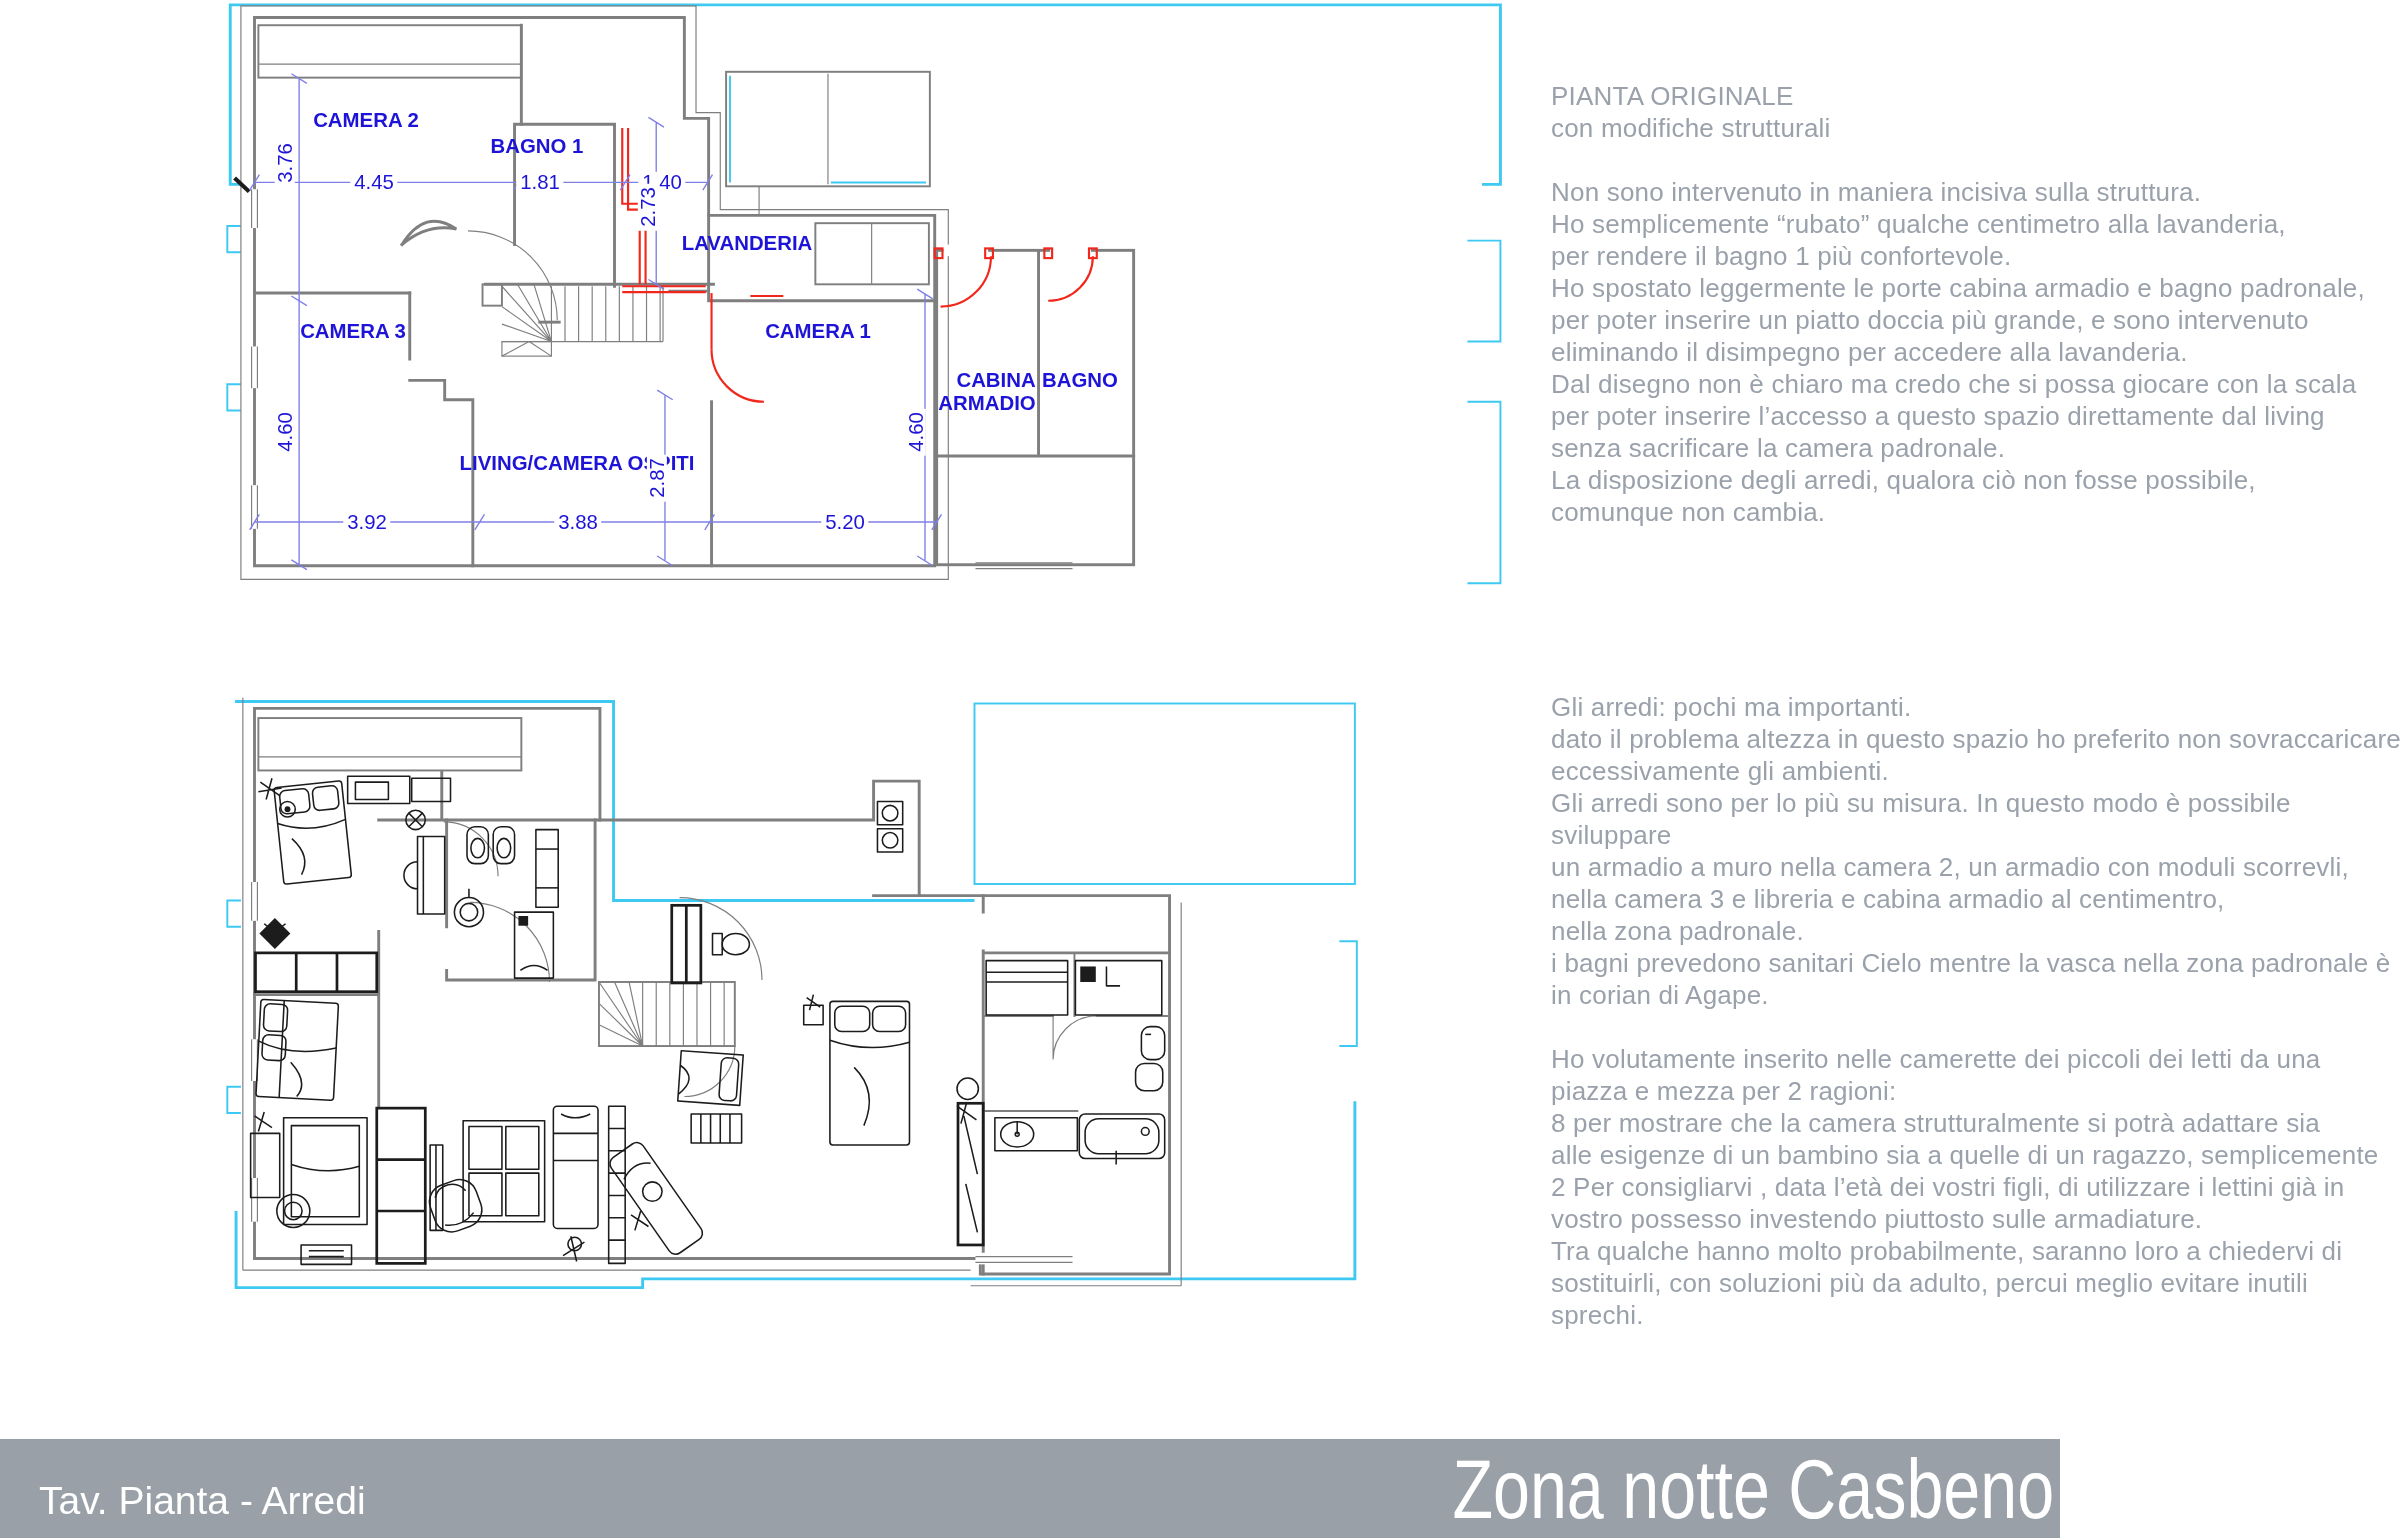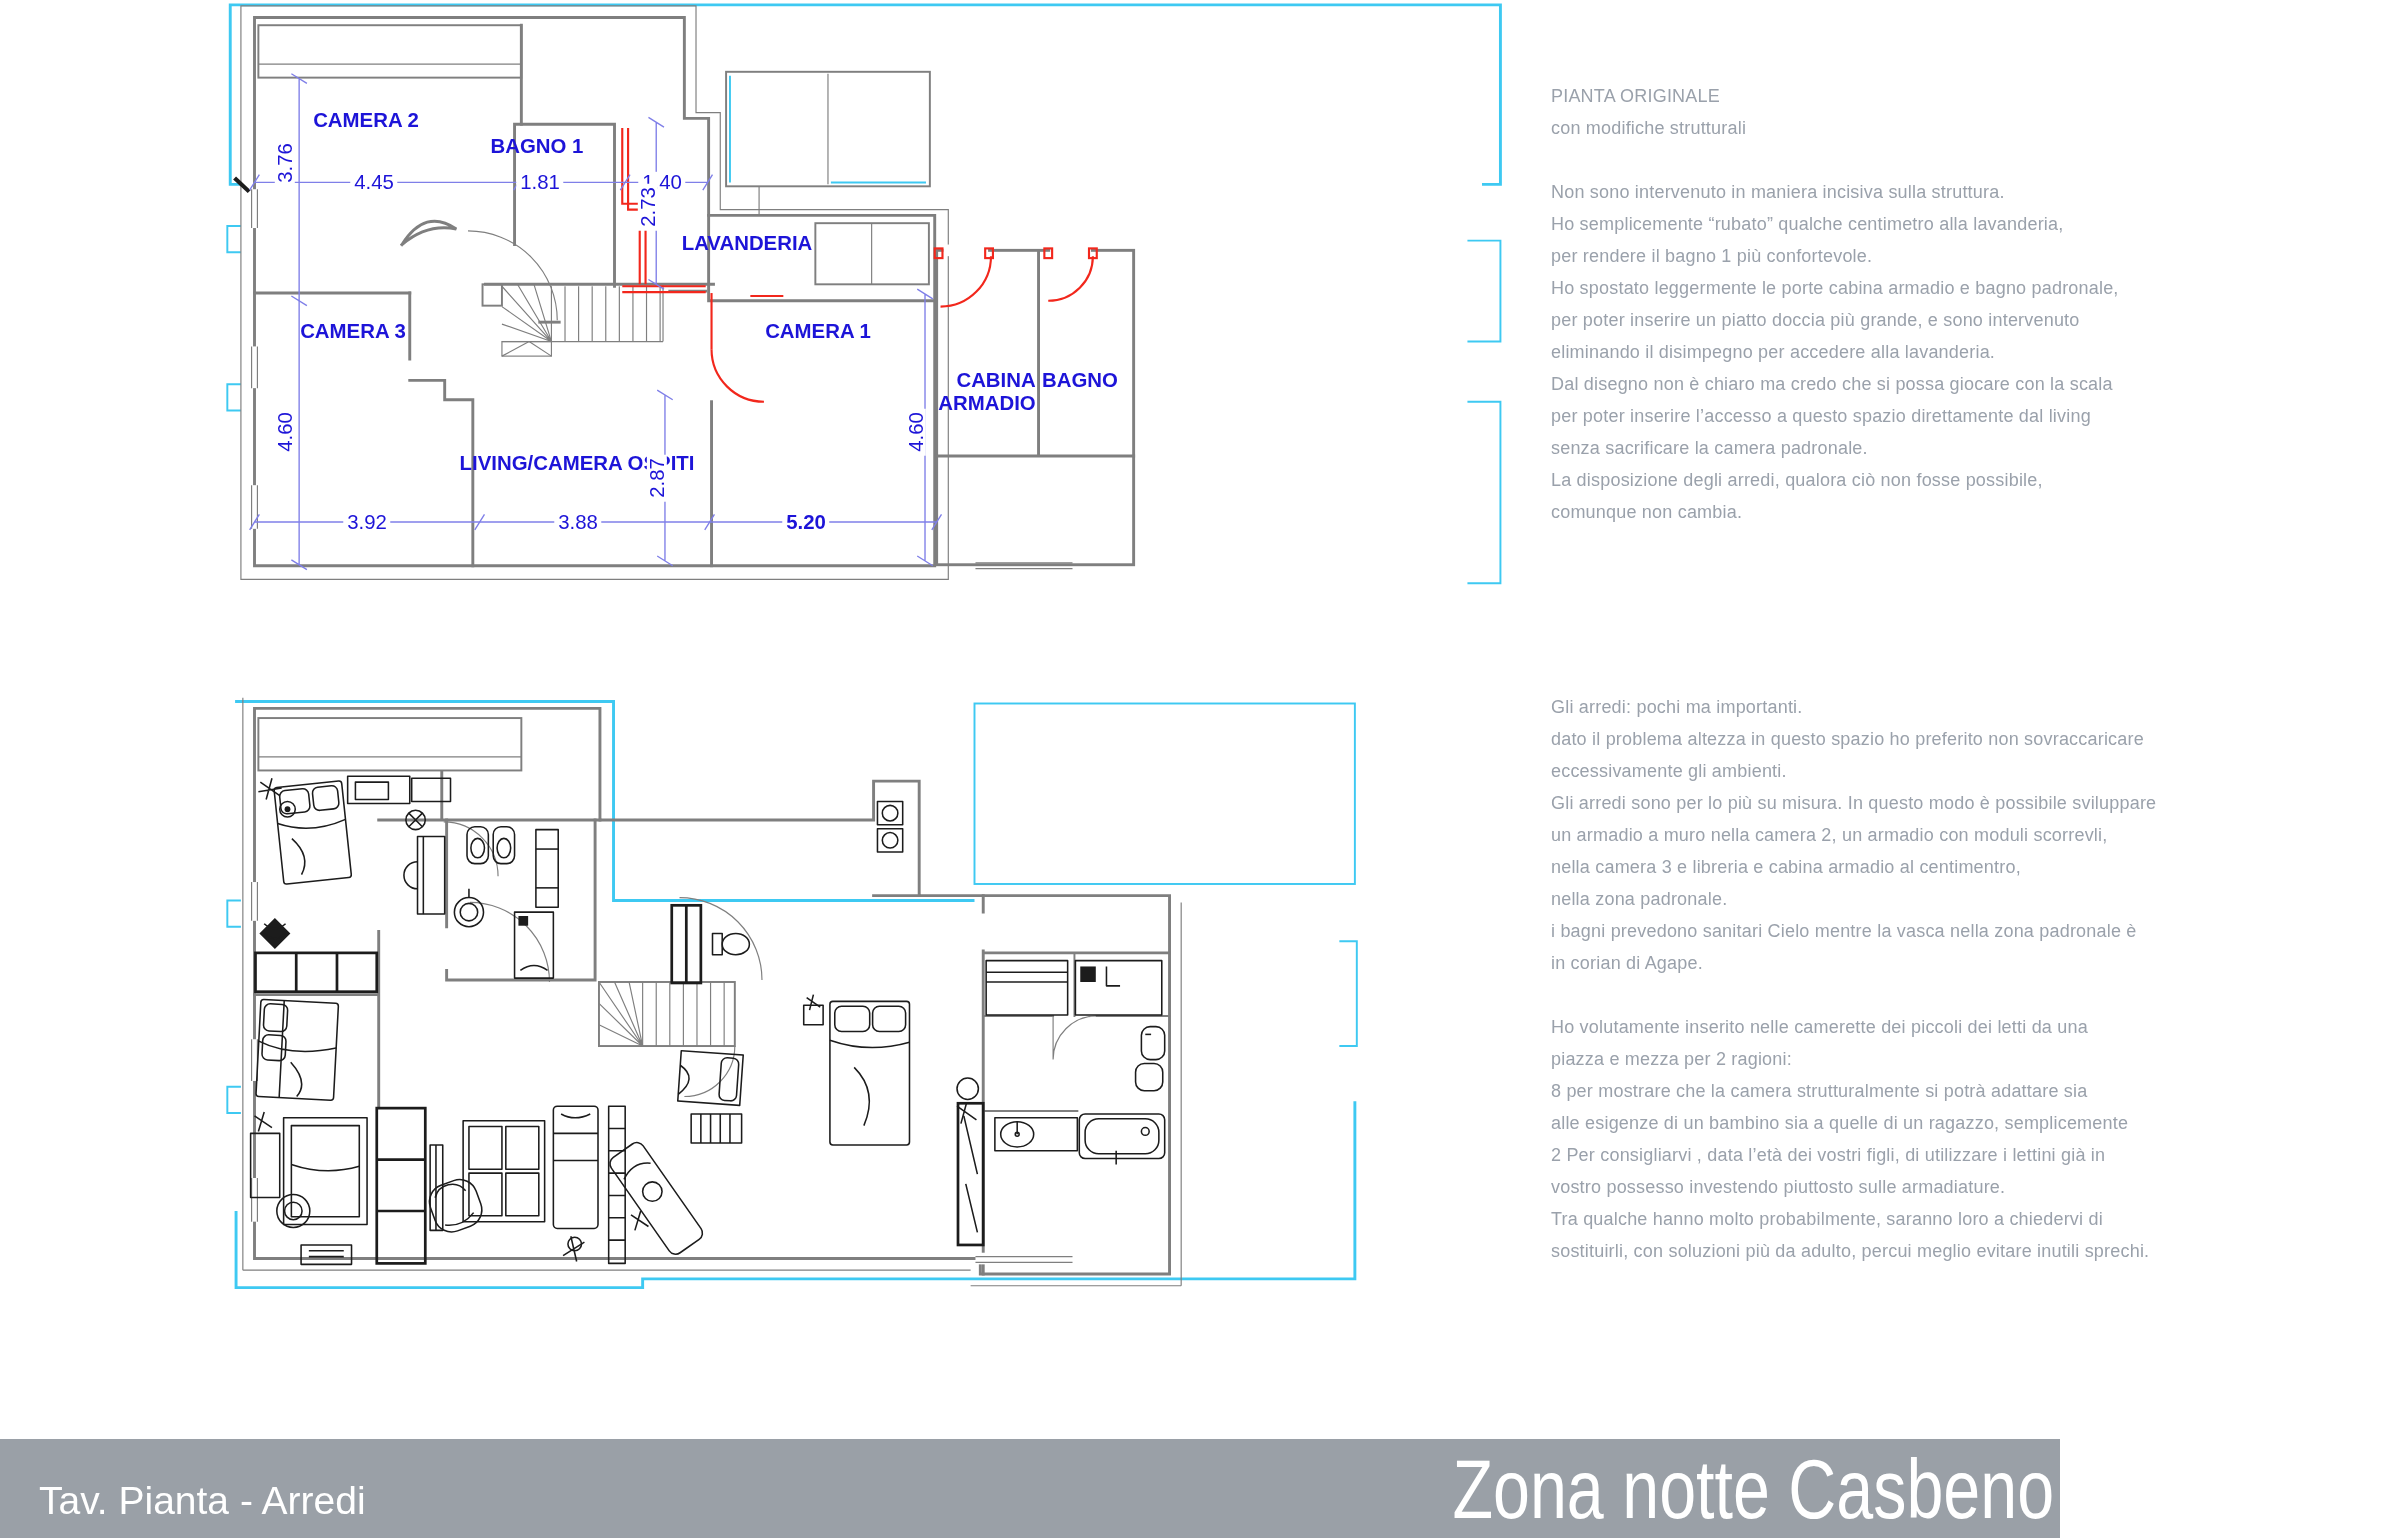--- a/index.html
+++ b/index.html
@@ -20,21 +20,21 @@
   svg .fur{stroke:var(--ink);stroke-width:1.6;fill:none;stroke-linejoin:round}
   svg .furb{stroke:var(--ink);stroke-width:2.8;fill:none}
   svg .blk{fill:var(--ink);stroke:none}
   svg .wh{fill:#fff;stroke:none}
   .room-label{position:absolute;transform:translate(-50%,-50%);color:var(--blue);
       font-weight:bold;font-size:20.4px;white-space:pre-line;text-align:right;line-height:1.15}
   .dim-label{position:absolute;transform:translate(-50%,-50%);color:var(--blue);
       font-size:20.4px;line-height:1;background:#fff;padding:0 3.9px}
   .dim-label.vert{transform:translate(-50%,-50%) rotate(-90deg)}
   .notes{position:absolute;left:1551px;width:856px;color:var(--note);
-      font-size:18px;line-height:32px;letter-spacing:0.2px}
+      font-size:26px;line-height:32px;letter-spacing:0.2px}
   #notes1{top:80px}
   #notes2{top:691px}
   .footer{position:absolute;left:0;top:1439px;width:2060px;height:99px;background:var(--bar)}
   .footer-left{position:absolute;left:39px;bottom:15.5px;color:#fff;font-size:39px}
   .footer-right{position:absolute;right:5.8px;bottom:0px;color:#fff;font-size:83px;
       transform:scaleX(.8);transform-origin:right bottom;white-space:nowrap}
 </style>
 </head>
 <body>
 
@@ -393,21 +393,21 @@
   </div>
 <div>
     <div class="dim-label" style="left: 374px; top: 182px;">4.45</div>
     <div class="dim-label" style="left: 540px; top: 182px;">1.81</div>
     <div class="dim-label" style="left: 662px; top: 182px;">1.40</div>
     <div class="dim-label vert" style="left: 285px; top: 163px;">3.76</div>
     <div class="dim-label vert" style="left: 648px; top: 207px;">2.73</div>
     <div class="dim-label vert" style="left: 285px; top: 432px;">4.60</div>
     <div class="dim-label" style="left: 367px; top: 522px;">3.92</div>
     <div class="dim-label" style="left: 578px; top: 522px;">3.88</div>
-    <div class="dim-label" style="left: 806px; top: 522px; font-weight: bold;">5.20</div>
+    <div class="dim-label" style="left: 845px; top: 522px;">5.20</div>
     <div class="dim-label vert" style="left: 657px; top: 478px;">2.87</div>
     <div class="dim-label vert" style="left: 916px; top: 432px;">4.60</div>
   </div>
 
 <div class="notes" id="notes1">
     <div class="note-line">PIANTA ORIGINALE</div>
     <div class="note-line">con modifiche strutturali</div>
     <div class="note-line">&nbsp;</div>
     <div class="note-line">Non sono intervenuto in maniera incisiva sulla struttura.</div>
     <div class="note-line">Ho semplicemente “rubato” qualche centimetro alla lavanderia,</div>

